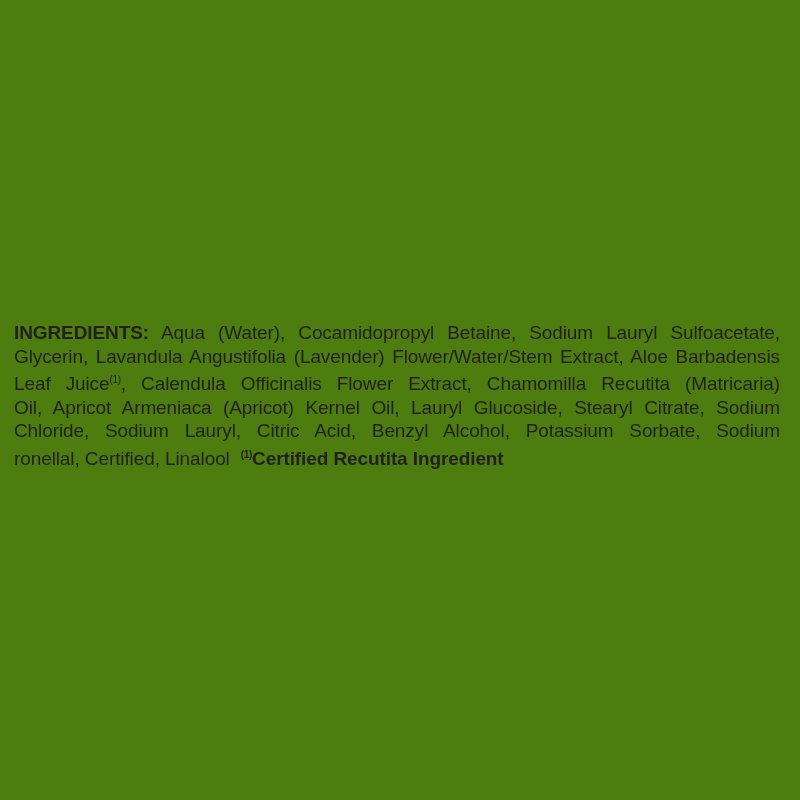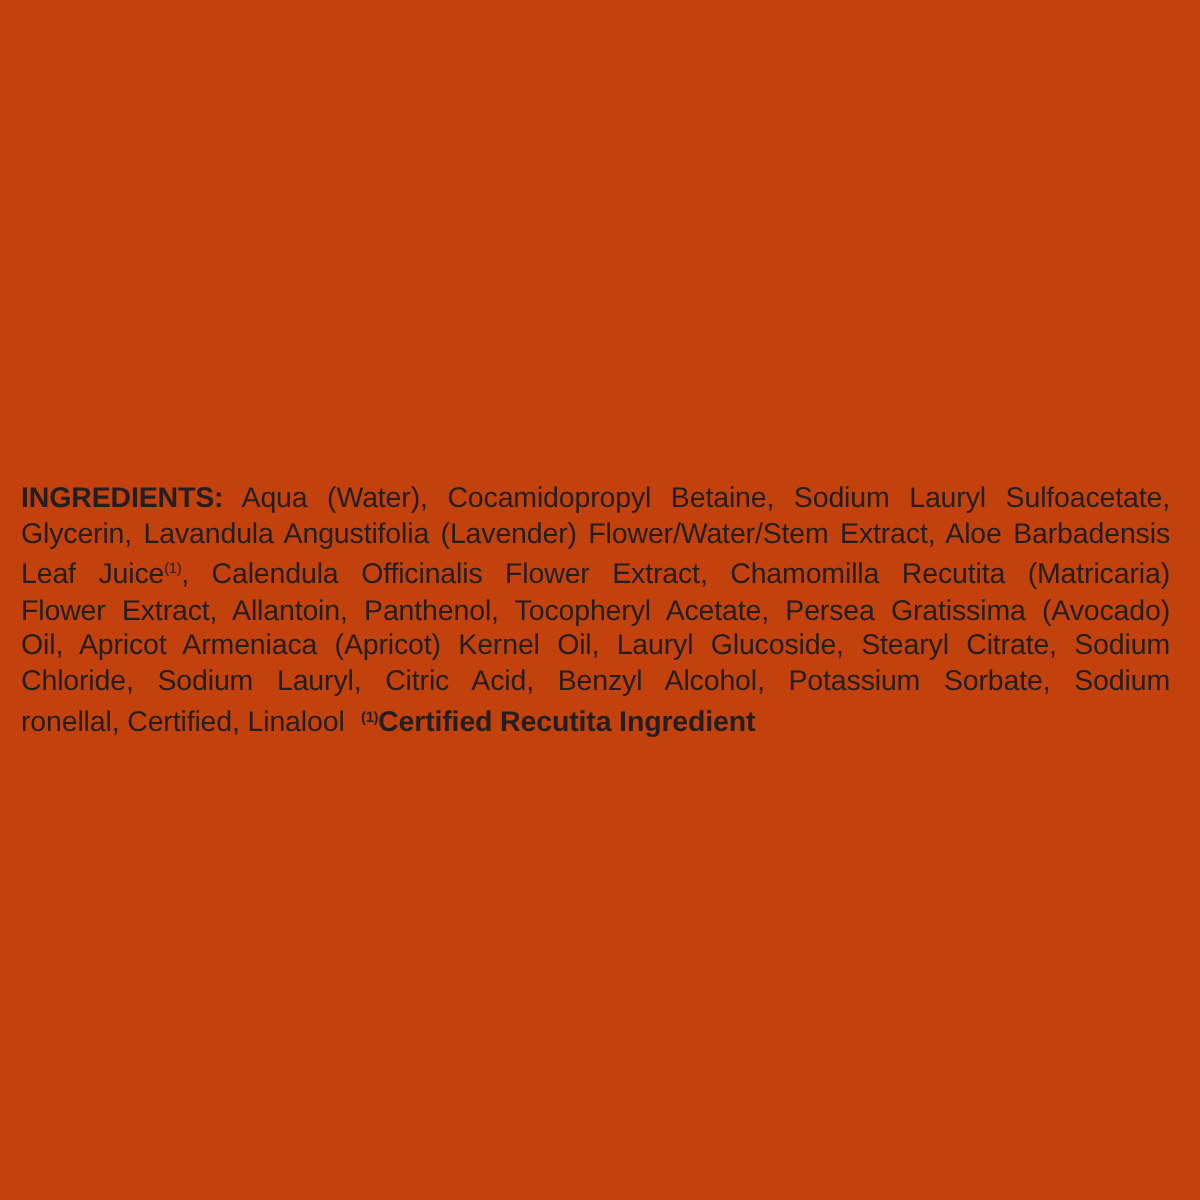--- a/index.html
+++ b/index.html
@@ -7,21 +7,21 @@
     padding: 0;
     width: 800px;
     height: 800px;
     background: #ffffff;
     font-family: "Liberation Sans", sans-serif;
   }
   .page {
     position: relative;
     width: 800px;
     height: 800px;
-    background: #c2410c;
+    background: #4d7c0f;
     overflow: hidden;
   }
   .ingredients-block {
     position: absolute;
     left: 14px;
     top: 321px;
     width: 766px;
     color: #231f20;
     font-size: 19px;
     line-height: 23.7px;
@@ -54,18 +54,17 @@
   }
 </style>
 </head>
 <body>
 
 <main class="page">
   <section class="ingredients-block">
     <p class="line"><span class="b">INGREDIENTS:</span><span> Aqua (Water), Cocamidopropyl Betaine, Sodium Lauryl Sulfoacetate,</span></p>
     <p class="line"><span>Glycerin, Lavandula Angustifolia (Lavender) Flower/Water/Stem Extract, Aloe Barbadensis</span></p>
     <p class="line"><span>Leaf Juice</span><span class="sup">(1)</span><span>, Calendula Officinalis Flower Extract, Chamomilla Recutita (Matricaria)</span></p>
-    <p class="line"><span>Flower Extract, Allantoin, Panthenol, Tocopheryl Acetate, Persea Gratissima (Avocado)</span></p>
     <p class="line"><span>Oil, Apricot Armeniaca (Apricot) Kernel Oil, Lauryl Glucoside, Stearyl Citrate, Sodium</span></p>
     <p class="line"><span>Chloride, Sodium Lauryl, Citric Acid, Benzyl Alcohol, Potassium Sorbate, Sodium</span></p>
     <p class="line last"><span>ronellal, Certified, Linalool</span><span class="sup b footnote-gap">(1)</span><span class="b">Certified Recutita Ingredient</span></p>
   </section>
 </main>
 
 </body></html>

